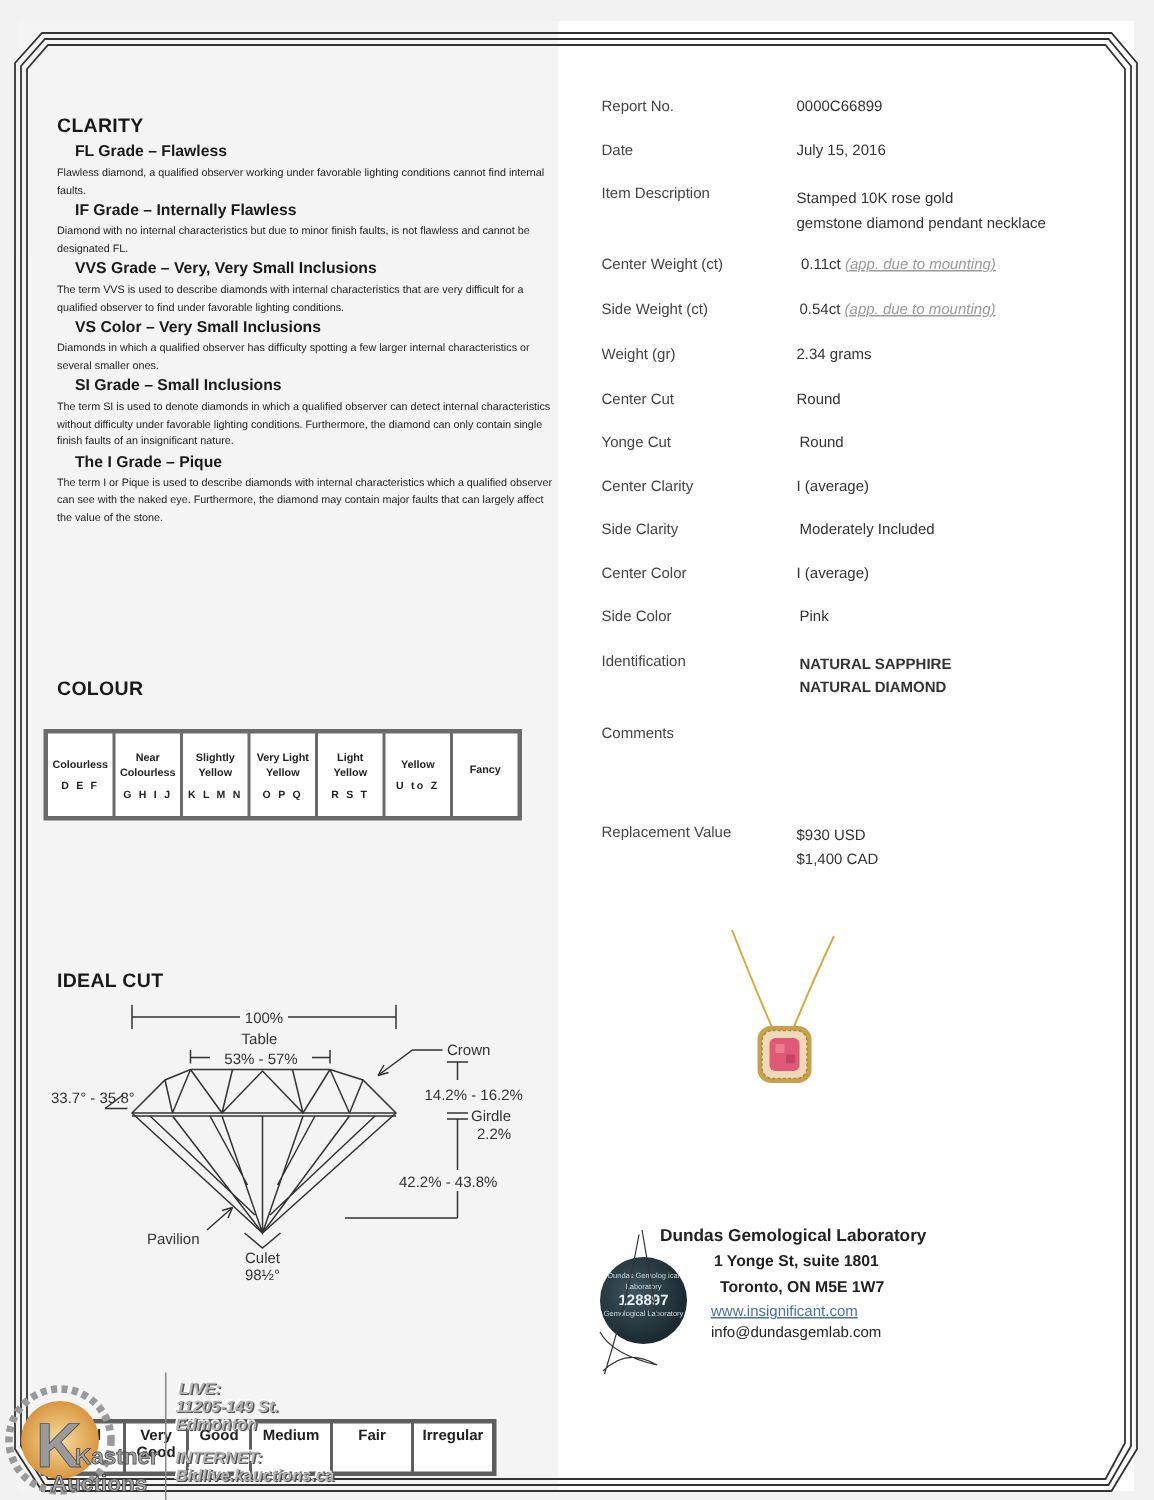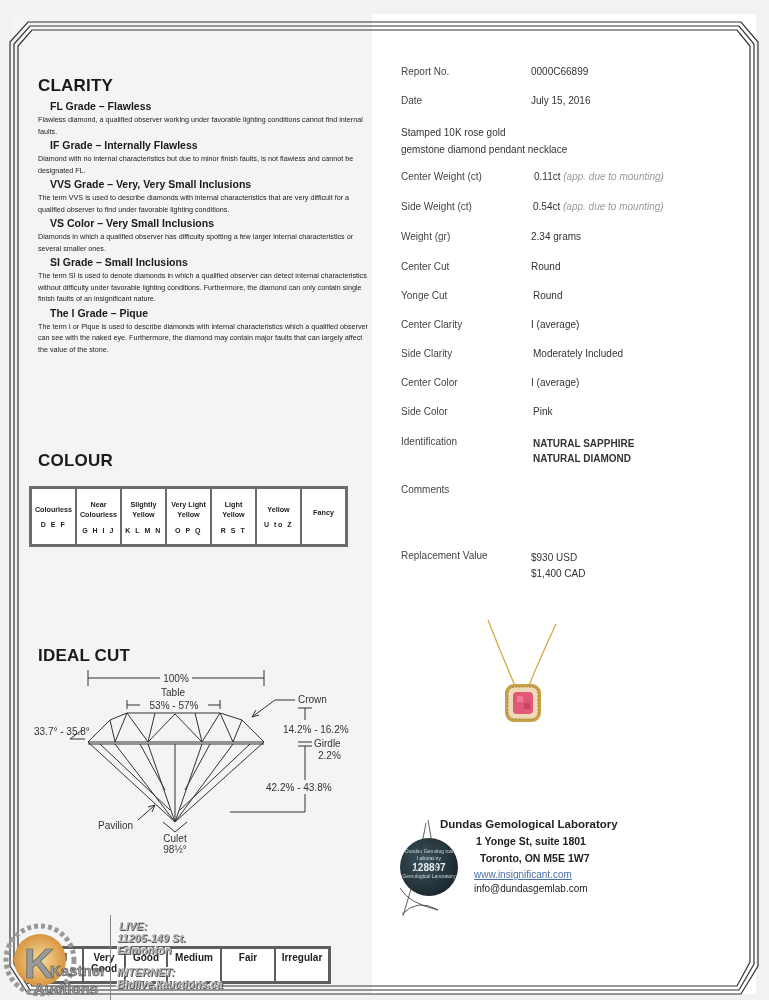--- a/index.html
+++ b/index.html
@@ -2,37 +2,37 @@
 <html><head>
 <meta charset="utf-8">
 <style>
   html, body { margin:0; padding:0; }
   body { width:769px; height:1000px; position:relative; overflow:hidden; background:#f2f2f2; font-family:"Liberation Sans", sans-serif; color:#333; }
   .frame { position:absolute; left:6px; top:6px; width:757px; height:992px; }
   .frame svg { position:absolute; left:0; top:0; }
   .leftpane { position:absolute; left:12px; top:14px; width:360px; height:980px; background:#f4f4f4; }
   .rightpane { position:absolute; left:372px; top:14px; width:384px; height:980px; background:#fff; }
   .clarity { position:absolute; left:38px; top:76px; width:330px; }
-  .h-sec { font-weight:bold; font-size:17px; color:#1a1a1a; margin:0 0 4px 0; letter-spacing:0.2px; }
+  .h-sec { font-weight:bold; font-size:13px; color:#1a1a1a; margin:0 0 4px 0; letter-spacing:0.2px; }
   .grade-title { font-weight:bold; font-size:10.5px; color:#1a1a1a; margin:2px 0 2px 12px; }
   .grade-desc { font-size:7.2px; line-height:11.5px; color:#222; margin:0 0 2px 0; }
   .colour-title { position:absolute; left:38px; top:451px; }
   table.ctab { position:absolute; left:29px; top:486px; border-collapse:separate; border-spacing:2px; background:#6b6b6b; padding:1px; }
   table.ctab td { background:#fff; width:41px; height:55px; text-align:center; vertical-align:middle; font-size:7.2px; font-weight:bold; color:#222; padding:0 1px; }
   table.ctab .lbl { display:block; line-height:10.5px; }
   table.ctab .grd { display:block; margin-top:6px; letter-spacing:1.5px; font-size:7px; }
   .cut-title { position:absolute; left:38px; top:646px; }
   .diagram { position:absolute; left:30px; top:660px; }
   table.cuttab { position:absolute; left:27px; top:946px; border-collapse:separate; border-spacing:2px; background:#5e5e5e; padding:1px; }
   table.cuttab td { background:#fff; width:50px; height:28px; text-align:center; vertical-align:top; font-size:10px; font-weight:bold; color:#222; padding-top:3px; line-height:11px; }
   .rows { position:absolute; left:401px; top:66px; width:330px; }
   .row { display:flex; font-size:10px; color:#444; }
   .row .k { width:130px; flex:none; }
   .row .v { color:#333; }
-  .note { color:#9a9a9a; font-style:italic; }
+  .note { color:#9a9a9a; font-style:italic;text-decoration:underline; }
   .bold { font-weight:bold; color:#222; }
   .pendant { position:absolute; left:478px; top:618px; }
   .lab { position:absolute; left:440px; top:818px; width:210px; }
   .lab .name { font-weight:bold; font-size:11.5px; color:#222; }
   .lab .addr { font-weight:bold; font-size:10.5px; color:#222; margin-top:5px; }
   .lab .web { font-size:10px; color:#4a6fa8; text-decoration:underline; margin-top:5px; }
   .lab .mail { font-size:10px; color:#222; margin-top:3px; }
   .stamp { position:absolute; left:400px; top:838px; width:58px; height:58px; border-radius:50%; background:radial-gradient(circle at 40% 40%, #3d5560, #1b2a30 70%); color:#cfd8dc; font-size:5px; text-align:center; line-height:7px; padding-top:10px; box-sizing:border-box; }
   .stamp .num { font-size:10px; font-weight:bold; line-height:11px; color:#e6eef0; }
   .kastner { position:absolute; left:0; top:918px; width:120px; height:82px; }
@@ -180,20 +180,21 @@
 <div class="rows">
   <div class="row" style="height:29px">
     <span class="k">Report No.</span>
     <span class="v">0000C66899</span>
   </div>
   <div class="row" style="height:29px">
     <span class="k">Date</span>
     <span class="v">July 15, 2016</span>
   </div>
   <div class="row" style="height:47px">
+    <span class="k">Item Description</span>
     <span class="v" style="line-height:17px">
       <span style="display:block">Stamped 10K rose gold</span>
       <span style="display:block">gemstone diamond pendant necklace</span>
     </span>
   </div>
   <div class="row" style="height:30px">
     <span class="k">Center Weight (ct)</span>
     <span class="v" style="padding-left:3px"><span>0.11ct</span> <span class="note">(app. due to mounting)</span></span>
   </div>
   <div class="row" style="height:30px">

